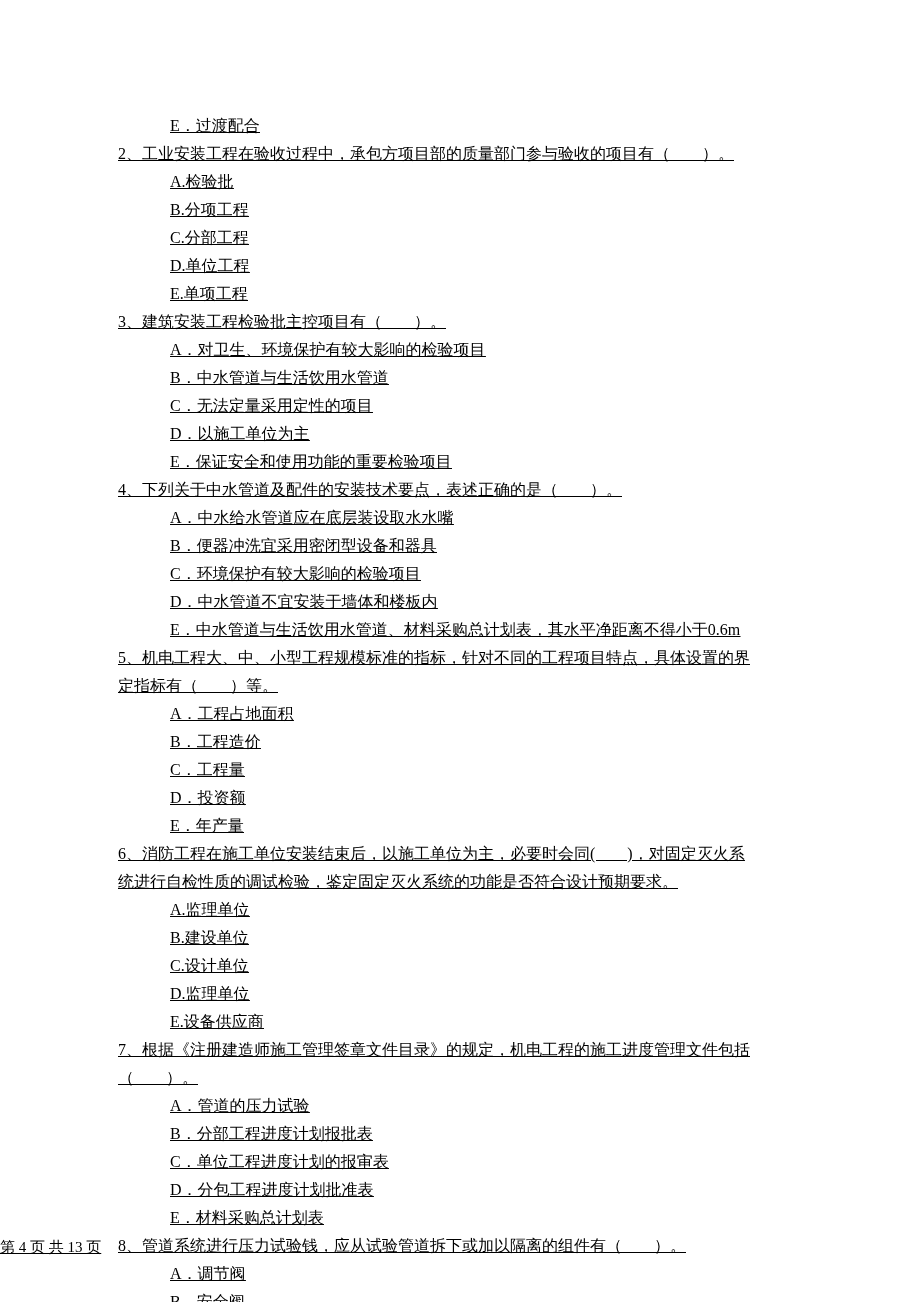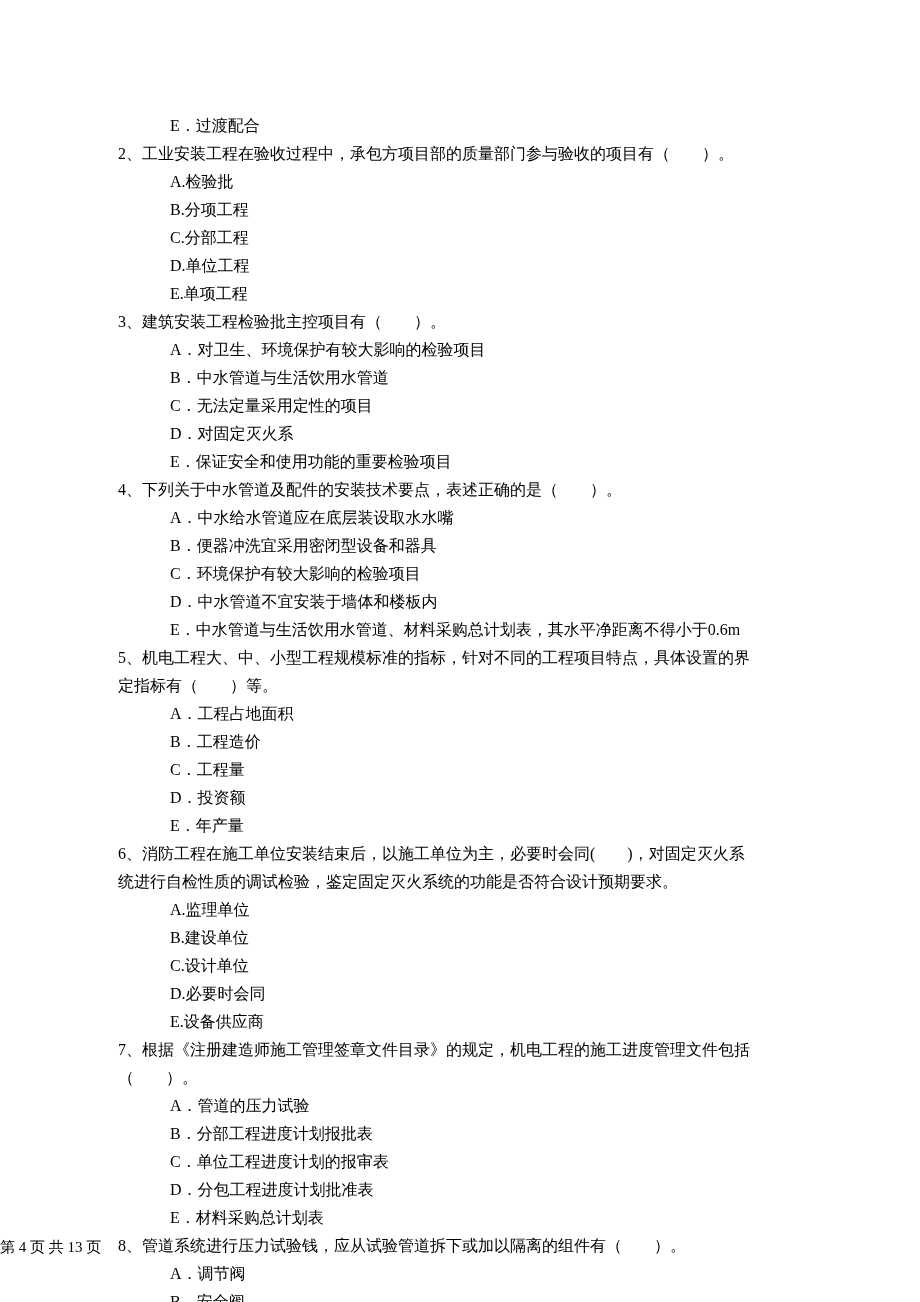--- a/index.html
+++ b/index.html
@@ -1,15 +1,15 @@
 <!DOCTYPE html>
 <html><head>
   <meta charset="utf-8">
   <style>
-    * { margin: 0; padding: 0; box-sizing: border-box; }
+    * { margin: 0; padding: 0; box-sizing: border-box; text-decoration: underline; }
     body {
       width: 920px;
       height: 1302px;
       background: #fff;
       font-family: "SimSun", "宋体", serif;
       font-size: 16px;
       line-height: 1.75;
       color: #000;
       padding: 112px 118px 40px 118px;
       position: relative;
@@ -34,21 +34,21 @@
 <div class="indent-option">A.检验批</div>
 <div class="indent-option">B.分项工程</div>
 <div class="indent-option">C.分部工程</div>
 <div class="indent-option">D.单位工程</div>
 <div class="indent-option">E.单项工程</div>
 
 <div class="q-line">3、建筑安装工程检验批主控项目有（　　）。</div>
 <div class="indent-option">A．对卫生、环境保护有较大影响的检验项目</div>
 <div class="indent-option">B．中水管道与生活饮用水管道</div>
 <div class="indent-option">C．无法定量采用定性的项目</div>
-<div class="indent-option">D．对固定灭火系</div>
+<div class="indent-option">D．以施工单位为主</div>
 <div class="indent-option">E．保证安全和使用功能的重要检验项目</div>
 
 <div class="q-line">4、下列关于中水管道及配件的安装技术要点，表述正确的是（　　）。</div>
 <div class="indent-option">A．中水给水管道应在底层装设取水水嘴</div>
 <div class="indent-option">B．便器冲洗宜采用密闭型设备和器具</div>
 <div class="indent-option">C．环境保护有较大影响的检验项目</div>
 <div class="indent-option">D．中水管道不宜安装于墙体和楼板内</div>
 <div class="indent-option">E．中水管道与生活饮用水管道、材料采购总计划表，其水平净距离不得小于0.6m</div>
 
 <div class="q-line">5、机电工程大、中、小型工程规模标准的指标，针对不同的工程项目特点，具体设置的界</div>
@@ -57,21 +57,21 @@
 <div class="indent-option">B．工程造价</div>
 <div class="indent-option">C．工程量</div>
 <div class="indent-option">D．投资额</div>
 <div class="indent-option">E．年产量</div>
 
 <div class="q-line">6、消防工程在施工单位安装结束后，以施工单位为主，必要时会同(　　)，对固定灭火系</div>
 <div class="q-line">统进行自检性质的调试检验，鉴定固定灭火系统的功能是否符合设计预期要求。</div>
 <div class="indent-option">A.监理单位</div>
 <div class="indent-option">B.建设单位</div>
 <div class="indent-option">C.设计单位</div>
-<div class="indent-option">D.必要时会同</div>
+<div class="indent-option">D.监理单位</div>
 <div class="indent-option">E.设备供应商</div>
 
 <div class="q-line">7、根据《注册建造师施工管理签章文件目录》的规定，机电工程的施工进度管理文件包括</div>
 <div class="q-line">（　　）。</div>
 <div class="indent-option">A．管道的压力试验</div>
 <div class="indent-option">B．分部工程进度计划报批表</div>
 <div class="indent-option">C．单位工程进度计划的报审表</div>
 <div class="indent-option">D．分包工程进度计划批准表</div>
 <div class="indent-option">E．材料采购总计划表</div>
 

